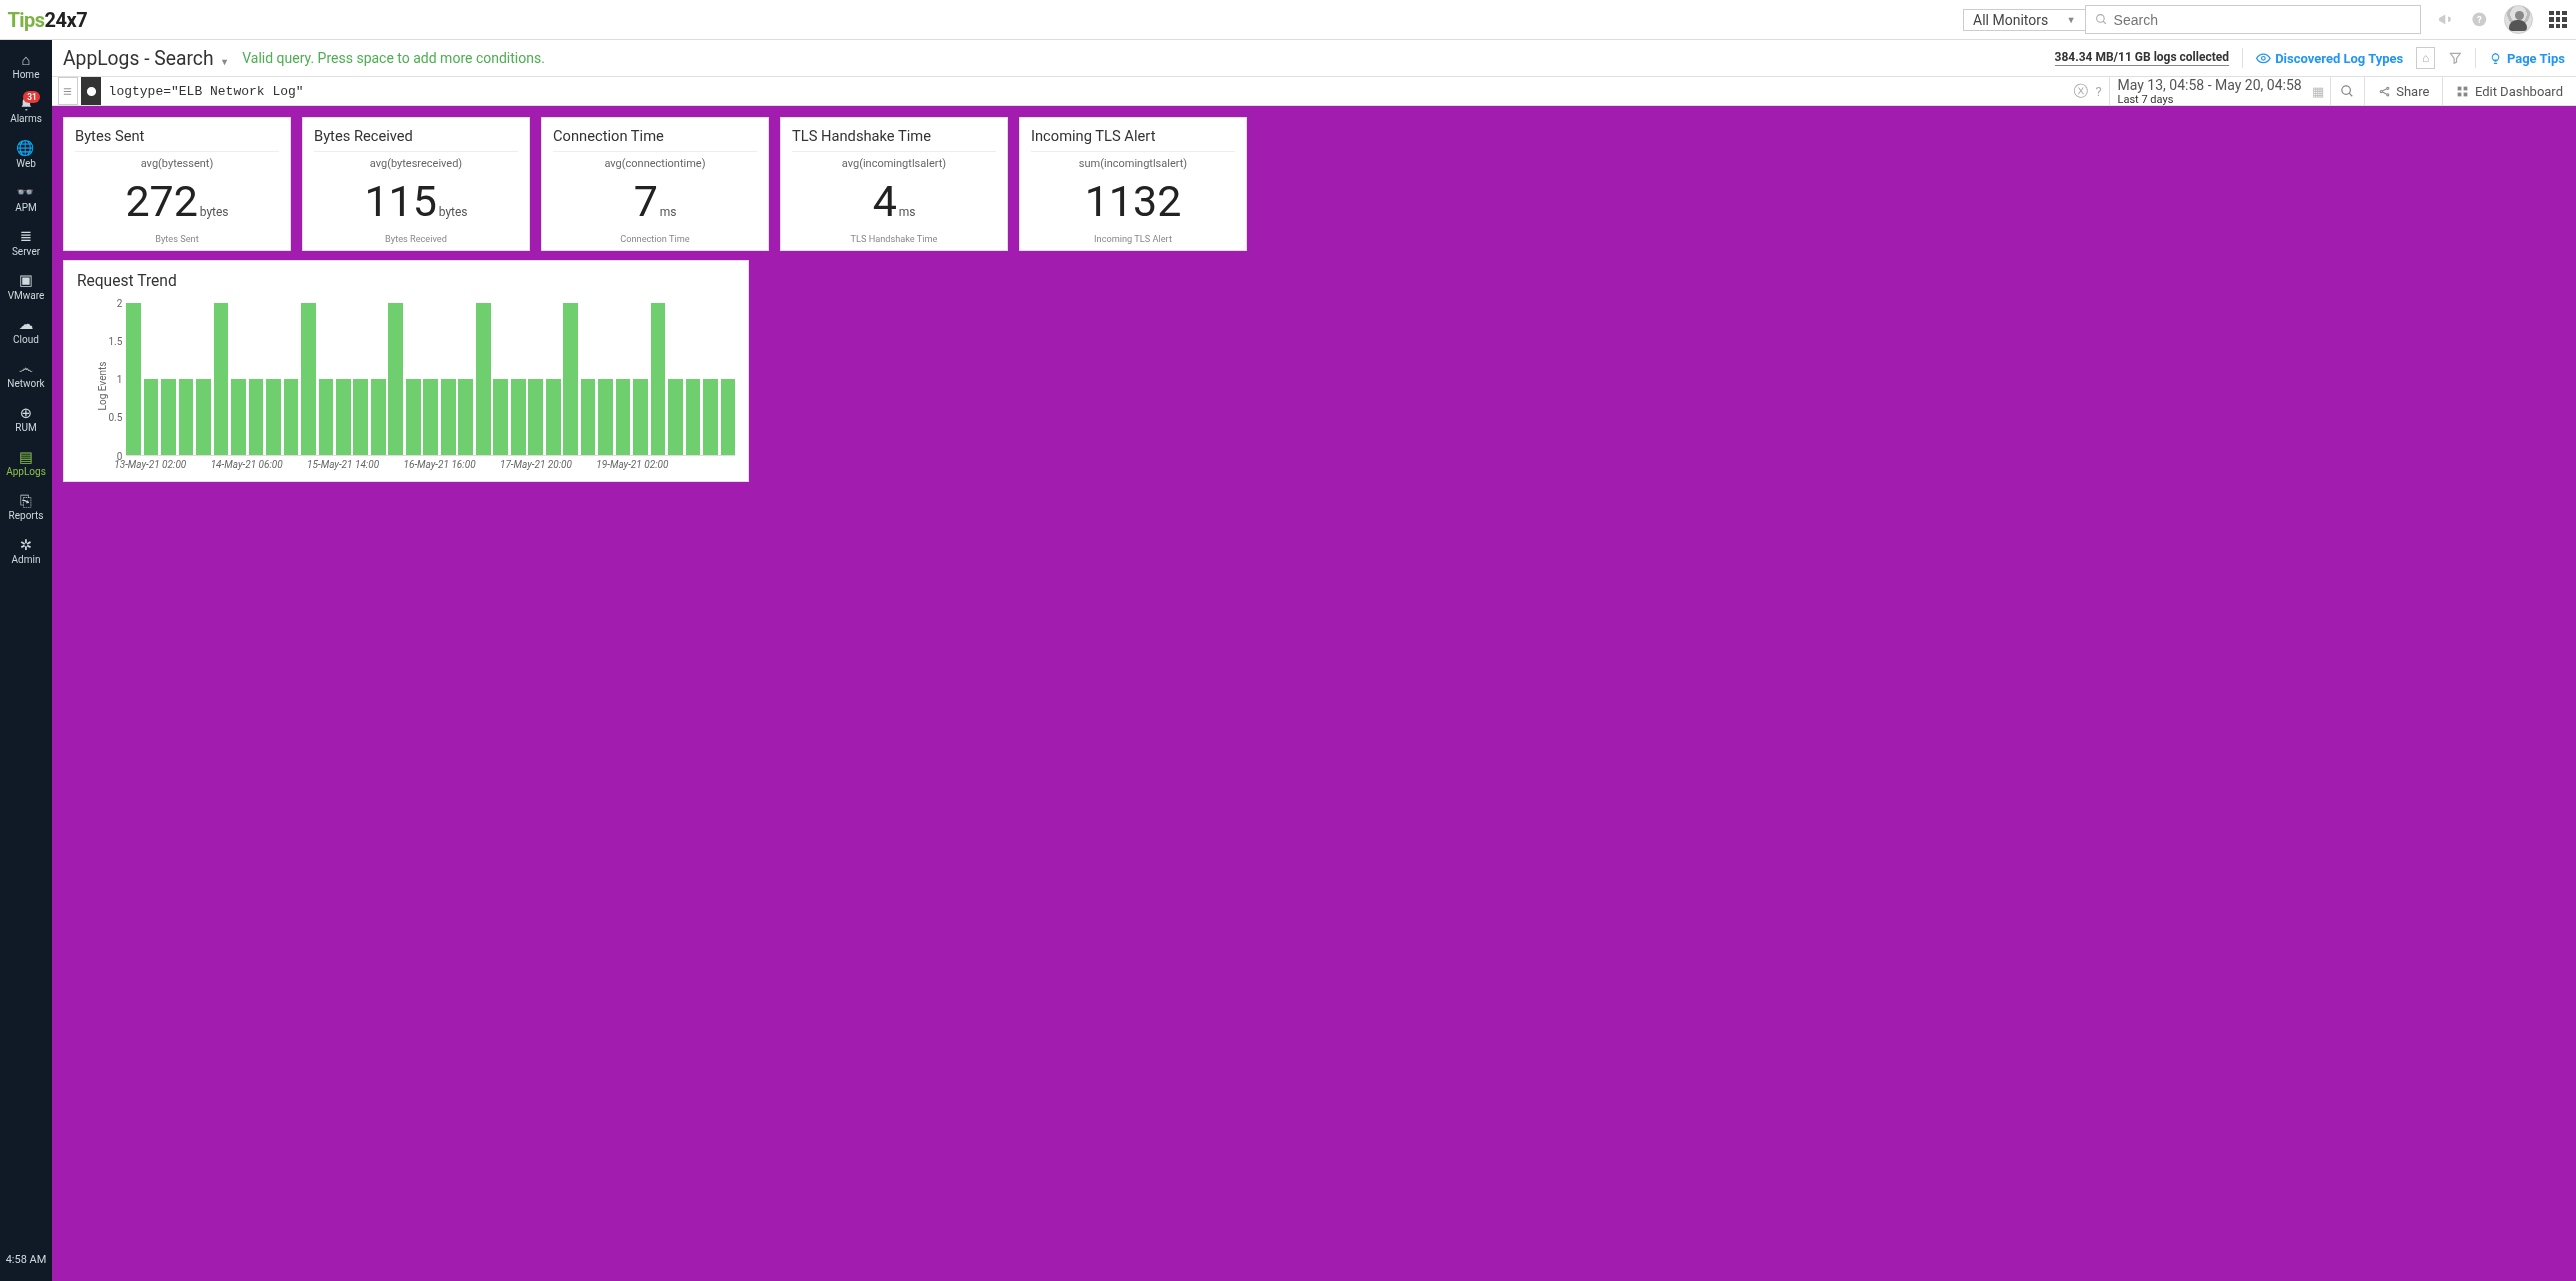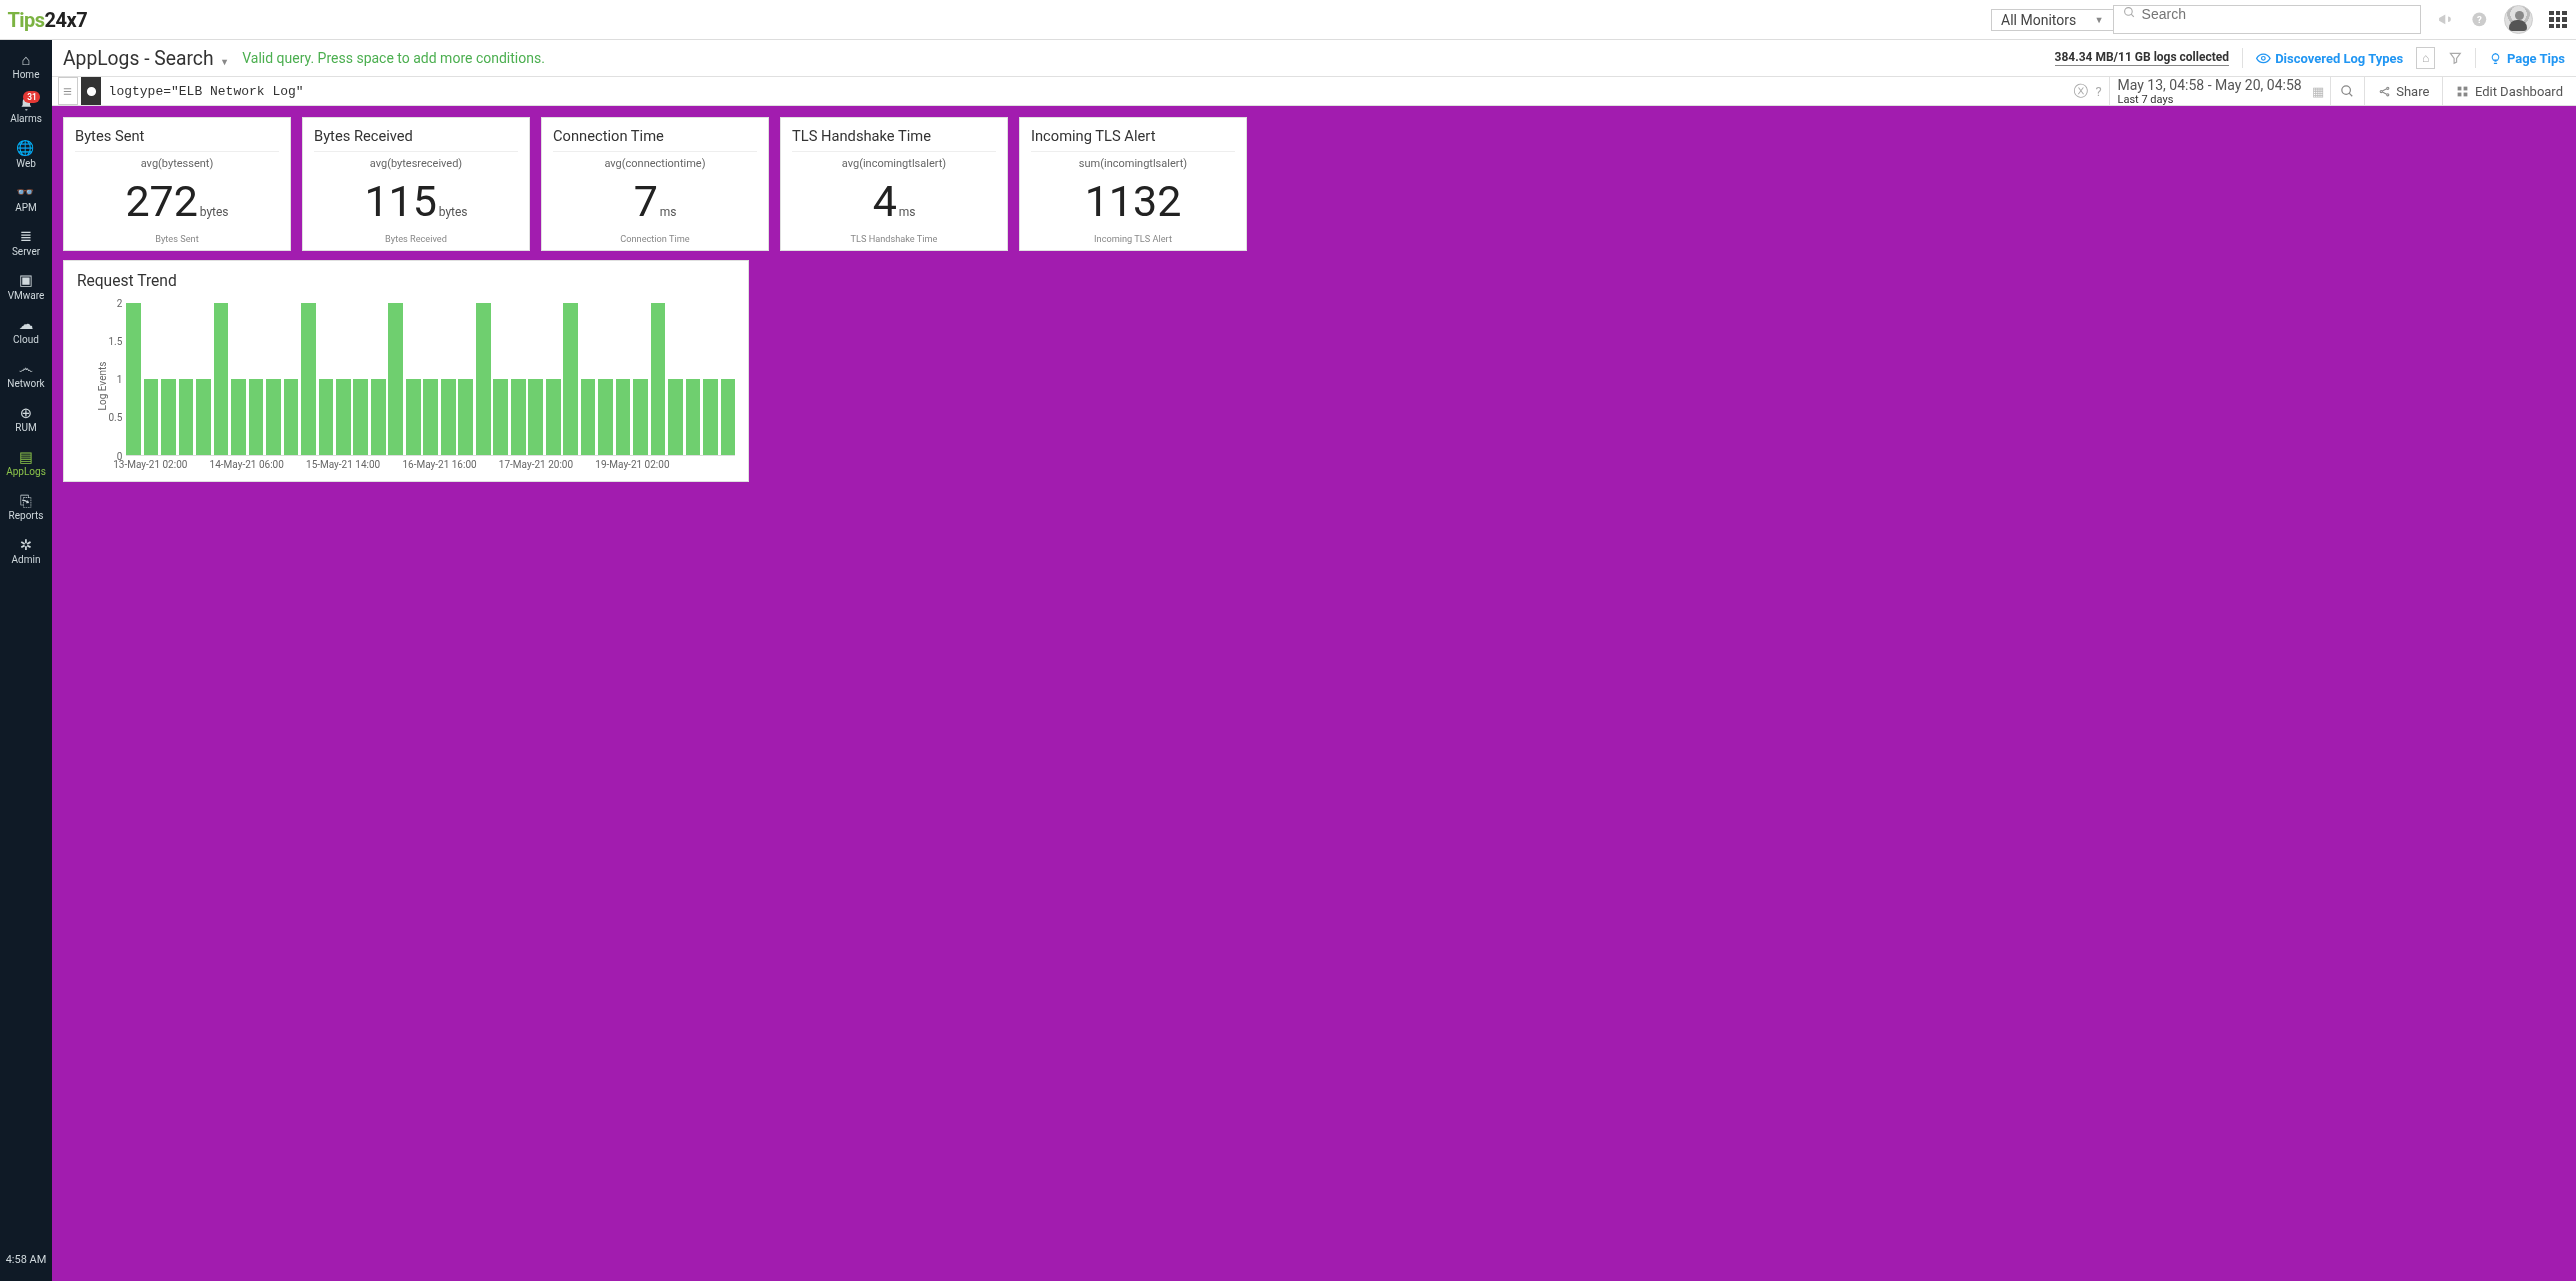--- a/index.html
+++ b/index.html
@@ -7,21 +7,21 @@
   .app { display: flex; flex-direction: column; height: 100vh; width: 100vw; }
 
   
   .topbar { display: flex; align-items: center; height: 40px; border-bottom: 0.9px solid #ddd; padding: 0 9.2px 0 7.4px; }
   .logo { font-weight: 700; font-size: 20px; letter-spacing: -0.5px; }
   .logo .g { color: #7cb342; }
   .logo .d { color: #222; }
   .top-spacer { flex: 1; }
   .monitor-select { display: flex; align-items: center; border: 0.9px solid #ccc; height: 22px; padding: 0 9.2px; font-size: 14px; color: #444; cursor: pointer; border-right: none; min-width: 120px; justify-content: space-between; }
   .monitor-select .tri { font-size: 9.2px; color: #888; margin-left: 18.4px; }
-  .search-box { display: flex; align-items: flex-start; border: 0.9px solid #ccc; height: 29px; padding: 0 9.2px; width: 308px; color: #888; }
+  .search-box { display: flex; align-items: center; border: 0.9px solid #ccc; height: 29px; padding: 0 9.2px; width: 336px; color: #888; }
   .search-box svg { margin-right: 5.5px; }
   .search-box input { border: none; outline: none; font-size: 14px; flex: 1; color: #444; }
   .topbar-icons { display: flex; align-items: center; gap: 16.6px; margin-left: 16.6px; }
   .topbar-icons .ico { color: #ccc; cursor: pointer; display: flex; align-items: center; }
   .avatar { width: 29px; height: 29px; border-radius: 50%; background: radial-gradient(circle at 50% 30%, #e0e0e0 35%, #bbb 36%, #bbb 48%, #e0e0e0 49%); border: 0.9px solid #ccc; position: relative; }
   .avatar::after { content: ""; position: absolute; left: 4.6px; right: 4.6px; bottom: 1.8px; height: 11px; background: #555; border-radius: 9.2px 9.2px 3.7px 3.7px; }
   .avatar::before { content: ""; position: absolute; left: 10px; top: 4.6px; width: 9.2px; height: 9.2px; background: #888; border-radius: 50%; }
   .apps-grid { display: grid; grid-template-columns: repeat(3, 4.6px); grid-template-rows: repeat(3, 4.6px); gap: 1.8px; cursor: pointer; }
   .apps-grid span { background: #444; width: 4.6px; height: 4.6px; }
 
@@ -77,21 +77,21 @@
 
   .chart-card { background: #fff; border: 0.9px solid #e0e0e0; padding: 11px 9.2px 7.4px; width: 686px; }
   .chart-title { font-size: 15.6px; color: #333; margin-bottom: 9.2px; padding-left: 3.7px; }
   .chart-area { position: relative; height: 175px; margin-left: 29px; }
   .ylabel { position: absolute; left: -24px; top: 50%; transform: translateY(-50%) rotate(-90deg); font-size: 10px; color: #666; white-space: nowrap; }
   .plot { position: absolute; left: 24px; right: 3.7px; top: 3.7px; bottom: 18.4px; border-bottom: 0.9px solid #ddd; }
   .yticks { position: absolute; left: 0; top: 3.7px; bottom: 18.4px; width: 22px; }
   .ytick { position: absolute; right: 1.8px; font-size: 10px; color: #666; transform: translateY(50%); }
   .bars { position: absolute; left: 0; right: 0; bottom: 0; top: 0; display: flex; align-items: flex-end; gap: 2.8px; }
   .bar { flex: 1; background: #6fcf6f; }
-  .xticks { position: absolute; left: 24px; right: 10px; bottom: 0; height: 14.7px; }
+  .xticks { position: absolute; left: 24px; right: 10px; bottom: 0; height: 14.7px; font-style: italic; }
   .xtick { position: absolute; font-size: 10px; color: #666; transform: translateX(-50%); white-space: nowrap; }
 </style>
 </head>
 <body>
 
 <div class="app">
 
   <div class="topbar">
     <div class="logo">
       <span class="g">Tips</span><span class="d">24x7</span>

